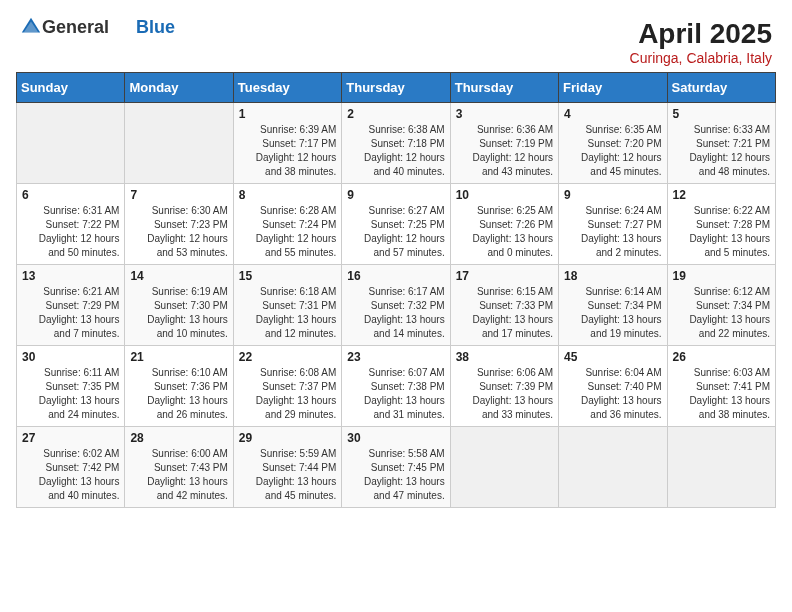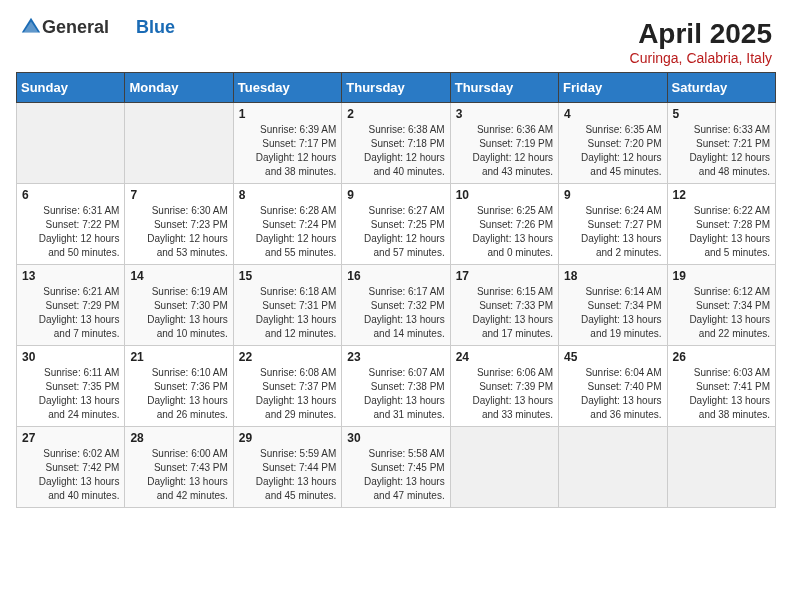--- a/index.html
+++ b/index.html
@@ -226,21 +226,21 @@
           </td>
           <td>
             <div class="day-number">22</div>
             <div class="cell-text">Sunrise: 6:08 AM<br>Sunset: 7:37 PM<br>Daylight: 13 hours and 29 minutes.</div>
           </td>
           <td>
             <div class="day-number">23</div>
             <div class="cell-text">Sunrise: 6:07 AM<br>Sunset: 7:38 PM<br>Daylight: 13 hours and 31 minutes.</div>
           </td>
           <td>
-            <div class="day-number">24</div>
+            <div class="day-number">38</div>
             <div class="cell-text">Sunrise: 6:06 AM<br>Sunset: 7:39 PM<br>Daylight: 13 hours and 33 minutes.</div>
           </td>
           <td>
             <div class="day-number">45</div>
             <div class="cell-text">Sunrise: 6:04 AM<br>Sunset: 7:40 PM<br>Daylight: 13 hours and 36 minutes.</div>
           </td>
           <td>
             <div class="day-number">26</div>
             <div class="cell-text">Sunrise: 6:03 AM<br>Sunset: 7:41 PM<br>Daylight: 13 hours and 38 minutes.</div>
           </td>

